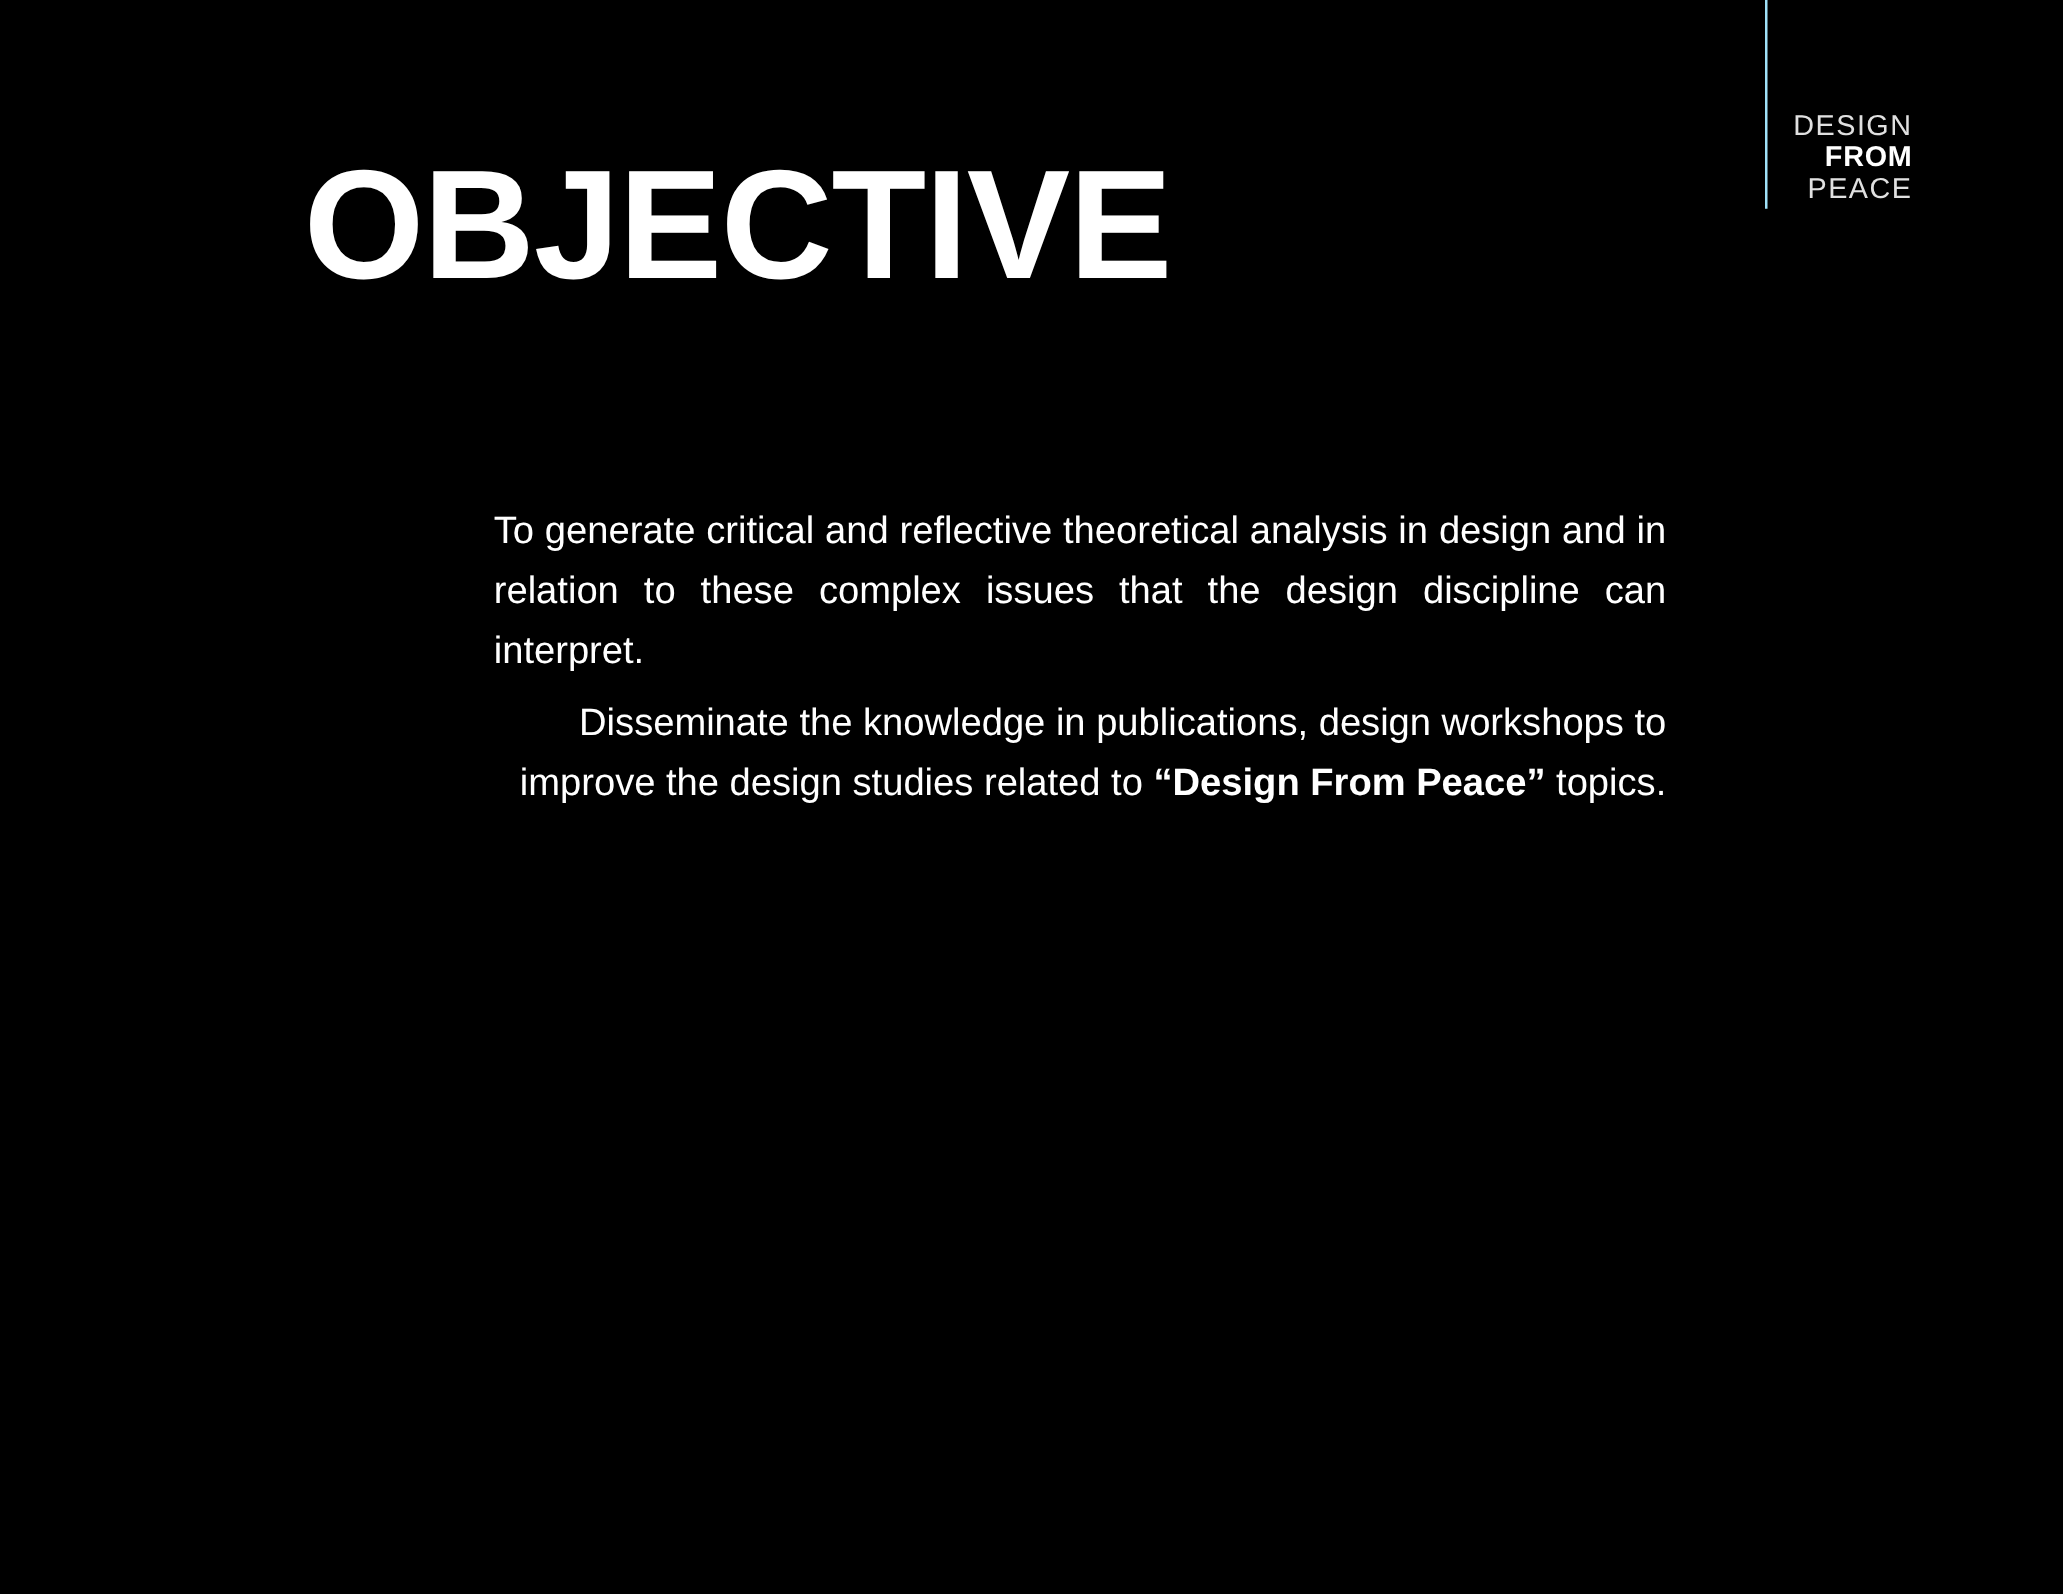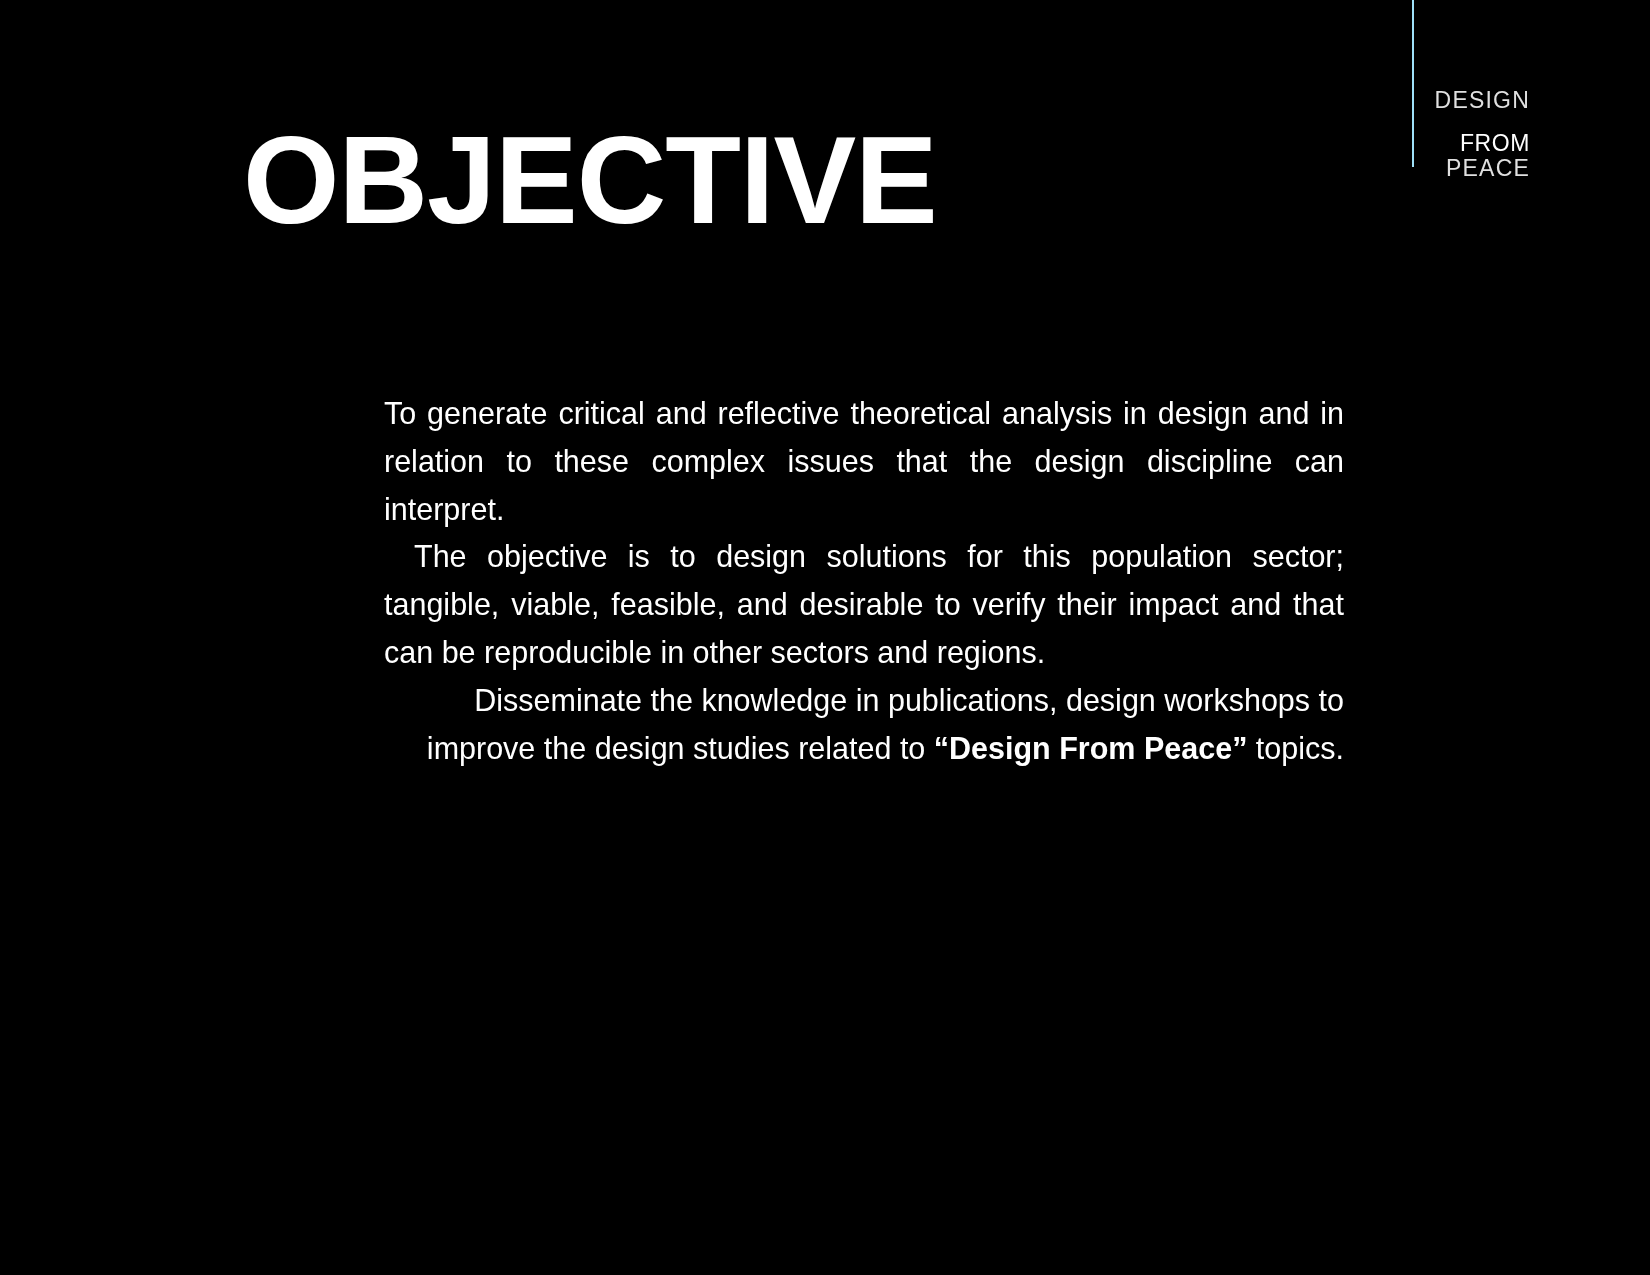--- a/index.html
+++ b/index.html
@@ -52,23 +52,22 @@
     color: #ffffff;
     font-family: "Liberation Sans", sans-serif;
     font-size: 23px;
     letter-spacing: 1.2px;
   }
   .brand-line.thin {
     font-weight: 300;
     opacity: 0.88;
   }
   .brand-line.bold {
-    font-weight: 400;
+    font-weight: 700;
     letter-spacing: 0.6px;
-    margin-top: 18px;
   }
 
   
   .slide-title {
     position: absolute;
     left: 243px;
     top: 118px;
     margin: 0;
     color: #ffffff;
     font-family: "Liberation Sans", sans-serif;
@@ -89,21 +88,21 @@
     font-family: "Liberation Sans", sans-serif;
     font-weight: 300;
     font-size: 30.5px;
     line-height: 47.8px;
     text-align: justify;
     text-justify: inter-word;
     hyphens: auto;
     -webkit-hyphens: auto;
   }
   .body-copy p {
-    margin: 0;
+    margin: 11px;
     text-indent: 0;
   }
   .body-copy p.indented {
     text-indent: 30px;
   }
   .body-copy p:last-child {
     text-align: right;
   }
   .body-copy b,
   .body-copy strong {
@@ -121,17 +120,16 @@
       <span class="brand-line thin" style="color: rgb(255, 255, 255);">DESIGN</span>
       <span class="brand-line bold" style="color: rgb(255, 255, 255);">FROM</span>
       <span class="brand-line thin" style="color: rgb(255, 255, 255);">PEACE</span>
     </div>
   </div>
 
   <h1 class="slide-title" style="color: rgb(255, 255, 255);">OBJECTIVE</h1>
 
   <div class="body-copy" style="color: rgb(255, 255, 255);">
       <p><span>To generate critical and reflective theoretical analysis in design and in relation to these complex issues that the design discipline can interpret.</span></p>
-      <p class="indented"><span>The objective is to design solutions for this population sector; tangible, viable, feasible, and desirable to verify their impact and that can be reproducible in other sectors and regions.</span></p>
       <p class="indented"><span>Disseminate the knowledge in publications, design workshops to improve the design studies related to </span><strong>“Design From Peace”</strong><span> topics.</span></p>
     </div>
 
 </div>
 
 </body></html>

